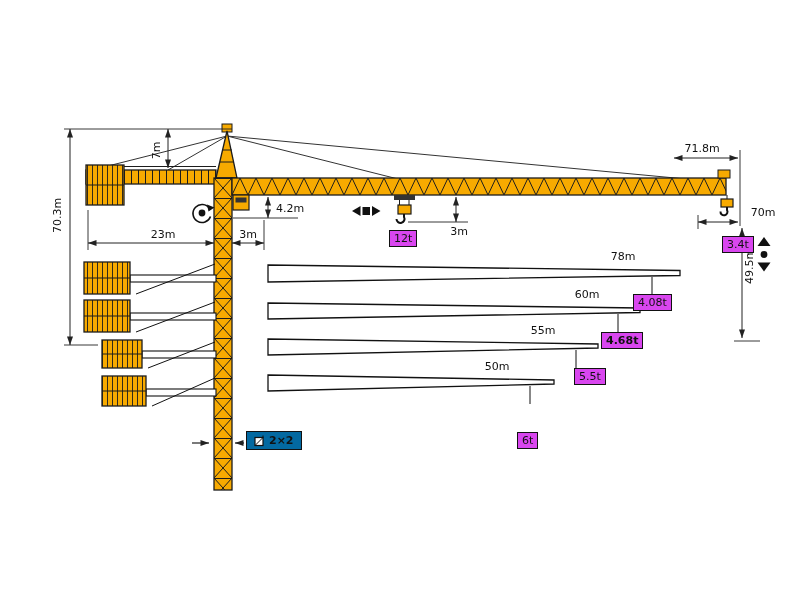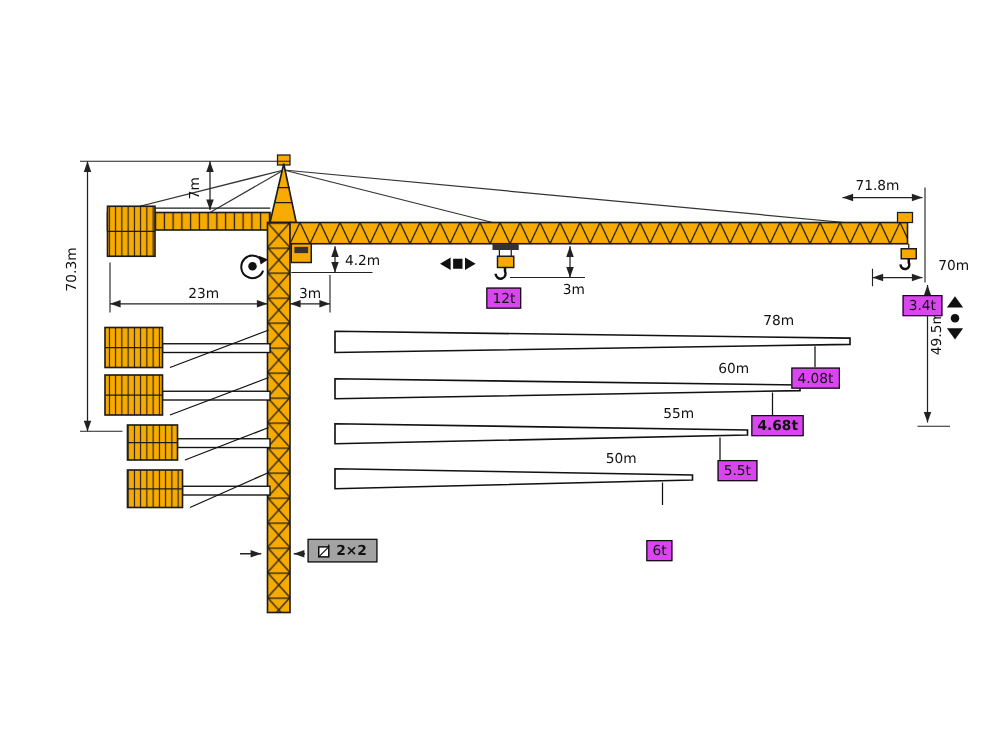--- a/index.html
+++ b/index.html
@@ -26,21 +26,21 @@
     border: 1.3px solid #111;
     background: #d946ef;
     padding: 1px 4px;
     text-align: center;
   }
   .ybox {
     position: absolute;
     display: flex;
     align-items: center;
     gap: 4px;
-    background: #a3a3a3;
+    background: #0369a1;
     border: 1.5px solid #111;
     padding: 2px 7px;
     font-size: 11px;
     font-weight: bold;
     color: #111;
   }
 </style>
 </head>
 <body>
 

